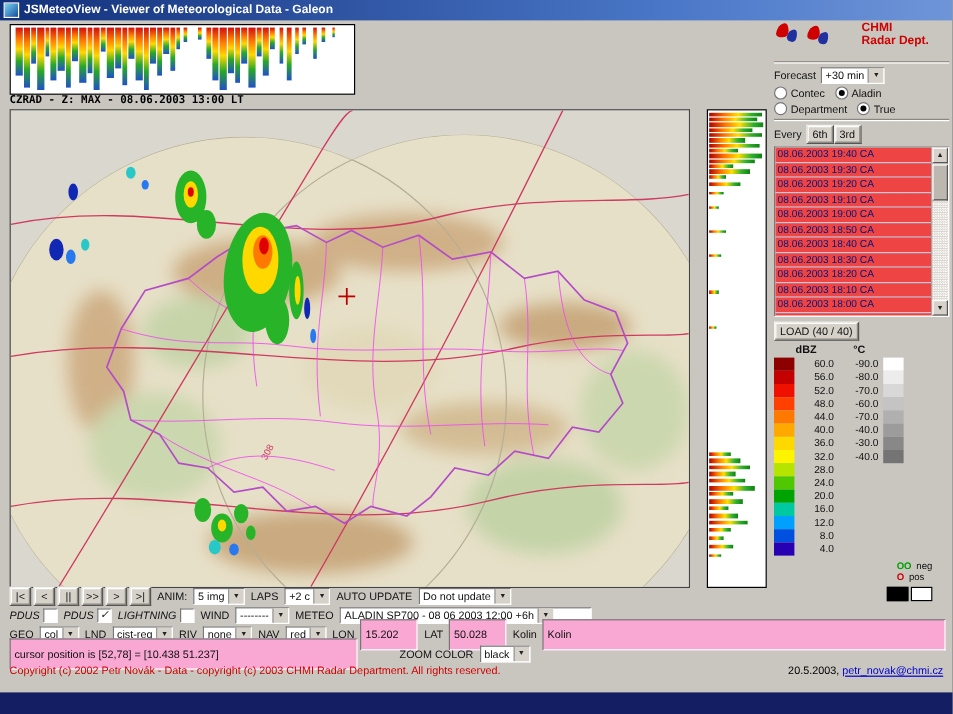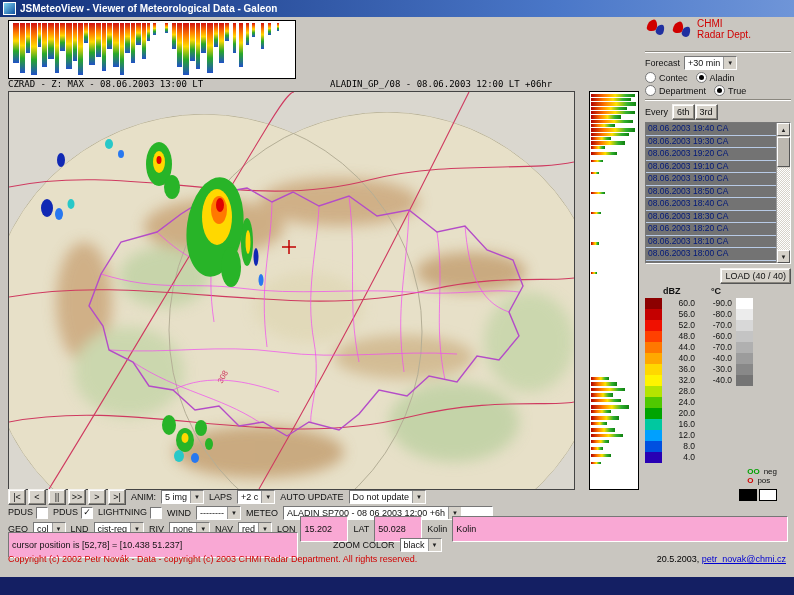--- a/index.html
+++ b/index.html
@@ -26,63 +26,63 @@
   .cb{width:10px;height:10px;background:#fff;border:1px solid;border-color:#777 #fff #fff #777;
       display:inline-flex;align-items:center;justify-content:center;font-size:9px;line-height:9px;}
   .cb.on::after{content:"✓";margin-top:-1px;}
   .rb{width:9px;height:9px;border-radius:50%;background:#fff;border:1px solid #777;display:inline-block;position:relative;}
   .rb.on::after{content:"";position:absolute;left:2px;top:2px;width:5px;height:5px;border-radius:50%;background:#000;}
   
   .spectro{position:absolute;left:8px;top:20px;width:286px;height:57px;background:#fff;border:1px solid #000;}
   
   .map-header{position:absolute;left:8px;top:79px;width:566px;height:11px;display:flex;
               font-family:"DejaVu Sans Mono",monospace;font-size:9px;color:#000;white-space:nowrap;}
-  .map-header .mh-left{width:322px;overflow:hidden;}
+  .map-header .mh-left{width:322px;overflow:hidden;font-weight:bold;}
   
   .map{position:absolute;left:8px;top:91px;width:565px;height:397px;border:1px solid #444;background:#dad7cf;}
   .map svg{display:block;}
   
   .vstrip{position:absolute;left:589px;top:91px;width:48px;height:397px;background:#fff;border:1px solid #000;}
   
   .rpanel{position:absolute;left:645px;top:18px;width:146px;height:534px;font-size:9px;}
   .logo-row{display:flex;align-items:flex-start;gap:4px;height:30px;}
-  .chmi-text{color:#d00000;font-weight:normal;font-size:10px;line-height:11px;}
+  .chmi-text{color:#d00000;font-weight:bold;font-size:10px;line-height:11px;margin-left:21px;}
   .sep{height:0;border-top:1px solid #8a877f;border-bottom:1px solid #fff;margin:3px 0;}
   .frow{display:flex;align-items:center;gap:4px;margin:2px 0;}
   .rrow{display:flex;align-items:center;gap:8px;margin:2px 0;}
   .ritem{display:inline-flex;align-items:center;gap:3px;text-align:center;}
   .listbox{display:flex;height:140px;background:#fff;border:1px solid;border-color:#777 #fff #fff #777;margin-top:2px;}
   .listitems{flex:1;overflow:hidden;}
   .litem{height:11.5px;line-height:11.5px;padding-left:2px;font-size:8.5px;color:#00187a;
-         background:#737373;border-bottom:1px solid #b8cbe6;white-space:nowrap;}
+         background:#ef4444;border-bottom:1px solid #b8cbe6;white-space:nowrap;}
   .sbar{width:13px;background:#d6d2ca;display:flex;flex-direction:column;border-left:1px solid #999;}
   .sbtn{height:11px;background:#d6d2ca;border:1px solid;border-color:#fff #555 #555 #fff;font-size:6px;
         display:flex;align-items:center;justify-content:center;color:#222;}
   .sthumb{height:28px;background:#bcb8b0;border:1px solid;border-color:#fff #555 #555 #fff;margin:1px 0;}
   .strack{flex:1;background:repeating-conic-gradient(#fff 0 25%,#d6d2ca 0 50%) 0 0/2px 2px;}
-  .loadrow{display:flex;justify-content:flex-end;margin:4px 0 2px;}
+  .loadrow{display:flex;justify-content:flex-start;margin:4px 0 2px;}
   
   .legend{margin-top:0;}
   .lhead{display:flex;font-size:9px;font-weight:bold;height:12px;}
   .lhead .h1{margin-left:18px;width:34px;}
   .lhead .h2{margin-left:14px;}
   .lrow{display:flex;height:11px;font-size:8.5px;}
   .sw{width:17px;height:11px;}
   .lv{width:33px;text-align:right;padding-right:4px;line-height:11px;}
   .lxwrap{margin-top:4px;display:flex;flex-direction:column;align-items:flex-end;padding-right:14px;gap:2px;}
   .lxrow{display:flex;align-items:center;gap:4px;font-size:8px;}
   .lxsym{font-weight:bold;}
   .lxblocks{display:flex;gap:2px;margin-top:2px;}
   .blk{width:16px;height:10px;border:1px solid #000;}
   
   .toolbar{position:absolute;left:8px;top:489px;width:780px;}
   .trow{display:flex;align-items:center;gap:5px;height:15px;margin-bottom:1px;}
   .navbtns{display:flex;gap:2px;}
   .navbtns .btn{width:16px;padding:0;}
-  .cbgrp{display:inline-flex;gap:3px;}
+  .cbgrp{display:inline-flex;align-items:center;gap:3px;font-style:italic;}
   
   .statusbar{position:absolute;left:8px;top:554px;width:778px;display:flex;justify-content:space-between;
              align-items:center;font-size:9px;}
   .copy{color:#d00000;}
   .mailwrap{color:#000;}
   .mail{color:#0000d0;text-decoration:underline;}
   .bottombar{position:absolute;left:0;top:577px;width:794px;height:18px;background:#141f63;}
 </style>
 </head>
 <body>
@@ -148,21 +148,20 @@
           <rect x="243" y="2" width="3" height="14"></rect>
         <rect x="252" y="2" width="3" height="26"></rect>
           <rect x="259" y="2" width="3" height="12"></rect>
         <rect x="268" y="2" width="2" height="8"></rect>
       </g>
     </svg>
   </div>
 
   <div class="map-header">
     <span class="mh-left">CZRAD - Z: MAX - 08.06.2003 13:00 LT</span>
-    <span>ALADIN_GP_/08 - 08.06.2003 12:00 LT +06hr</span>
   </div>
 
   <div class="map">
     <svg width="565" height="397" viewBox="0 0 565 397">
       <defs>
         <clipPath id="cov">
             <circle cx="195" cy="240" r="218"></circle>
             <circle cx="378" cy="238" r="218"></circle>
           </clipPath>
         <filter id="soft" x="-40%" y="-40%" width="180%" height="180%">

